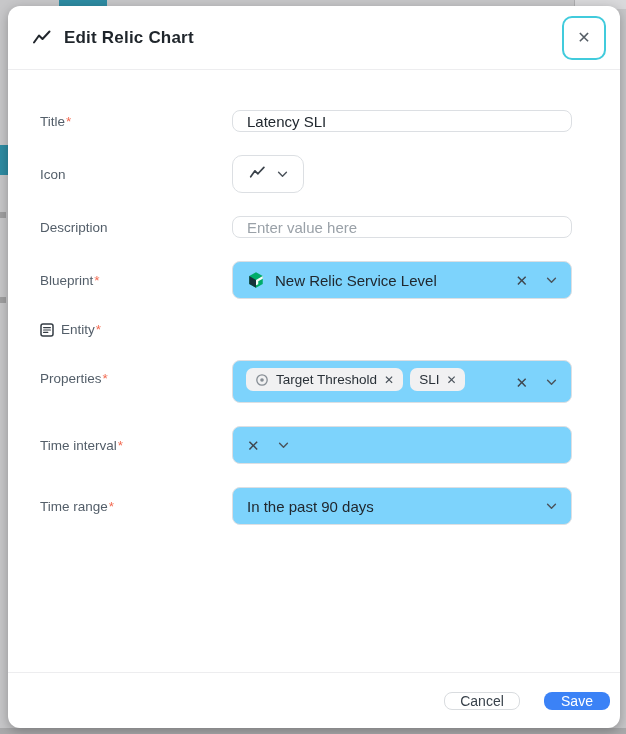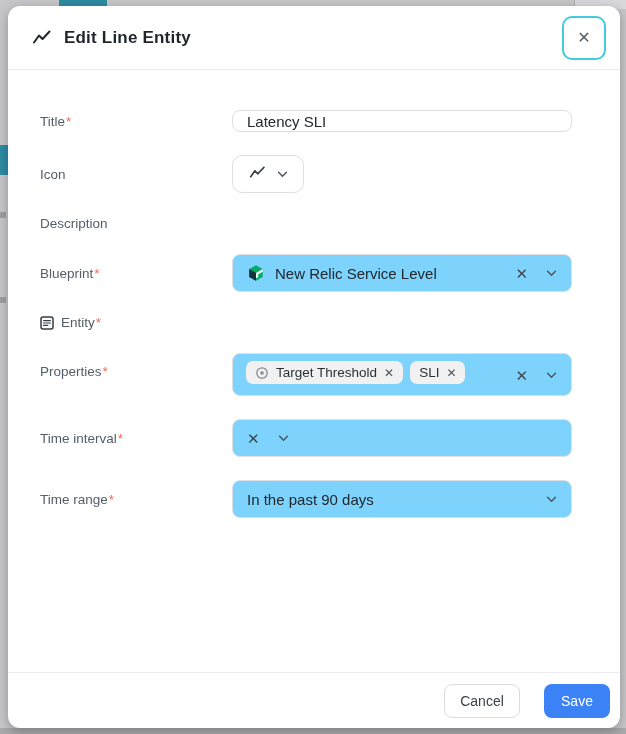--- a/index.html
+++ b/index.html
@@ -86,21 +86,21 @@
     animation: spin 1.1s linear infinite;
   }
   @keyframes spin { to { transform: rotate(360deg); } }
 
   
   .modal-footer {
     flex:0 0 56px; border-top:1px solid #ededef;
     display:flex; align-items:center; justify-content:flex-end;
     gap:24px; padding:0 10px;
   }
-  .btn { height:34px; border-radius:8px; font-size:14px; cursor:pointer; font-family:"Liberation Sans", sans-serif; }
+  .btn { height:18px; border-radius:8px; font-size:14px; cursor:pointer; font-family:"Liberation Sans", sans-serif; }
   .btn-cancel { width:76px; background:#fff; border:1px solid #d9dcdf; color:#39424b; }
   .btn-save { width:66px; background:#3b82f6; border:none; color:#fff; }
 </style>
 </head>
 <body>
 
 <div class="backdrop-top-accent"></div>
 <div class="backdrop-right-top"></div>
 <div class="backdrop-left-accent"></div>
 <div class="backdrop-mark" style="top:212px"></div>
@@ -108,21 +108,21 @@
 <div class="backdrop-bottom"></div>
 
 <div class="modal">
 
   <div class="modal-header">
     <span class="header-chart-icon">
       <svg width="20" height="15" viewBox="0 0 20 15" fill="none">
         <path d="M2 12.5 L7 5.5 L10.5 9 L17.5 1.5" stroke="#21262c" stroke-width="2" stroke-linecap="round" stroke-linejoin="round"></path>
       </svg>
     </span>
-    <span class="modal-title">Edit Line Entity</span>
+    <span class="modal-title">Edit Relic Chart</span>
     <button class="close-btn">
       <span class="x-glyph">✕</span>
     </button>
   </div>
 
   <div class="modal-body">
 
     <div class="row">
       <div class="label-col">
         <span>Title</span>
@@ -149,20 +149,23 @@
                 <path d="M1.5 1.5 6 6 10.5 1.5" stroke="#4a525a" stroke-width="1.6" stroke-linecap="round" stroke-linejoin="round"></path>
               </svg>
           </span>
         </div>
       </div>
     </div>
 
     <div class="row">
       <div class="label-col">
         <span>Description</span>
+      </div>
+      <div class="control-col">
+        <input class="text-input" placeholder="Enter value here" style="">
       </div>
     </div>
 
     <div class="row">
       <div class="label-col">
         <span>Blueprint</span>
           <span class="req">*</span>
       </div>
       <div class="control-col">
         <div class="select">

